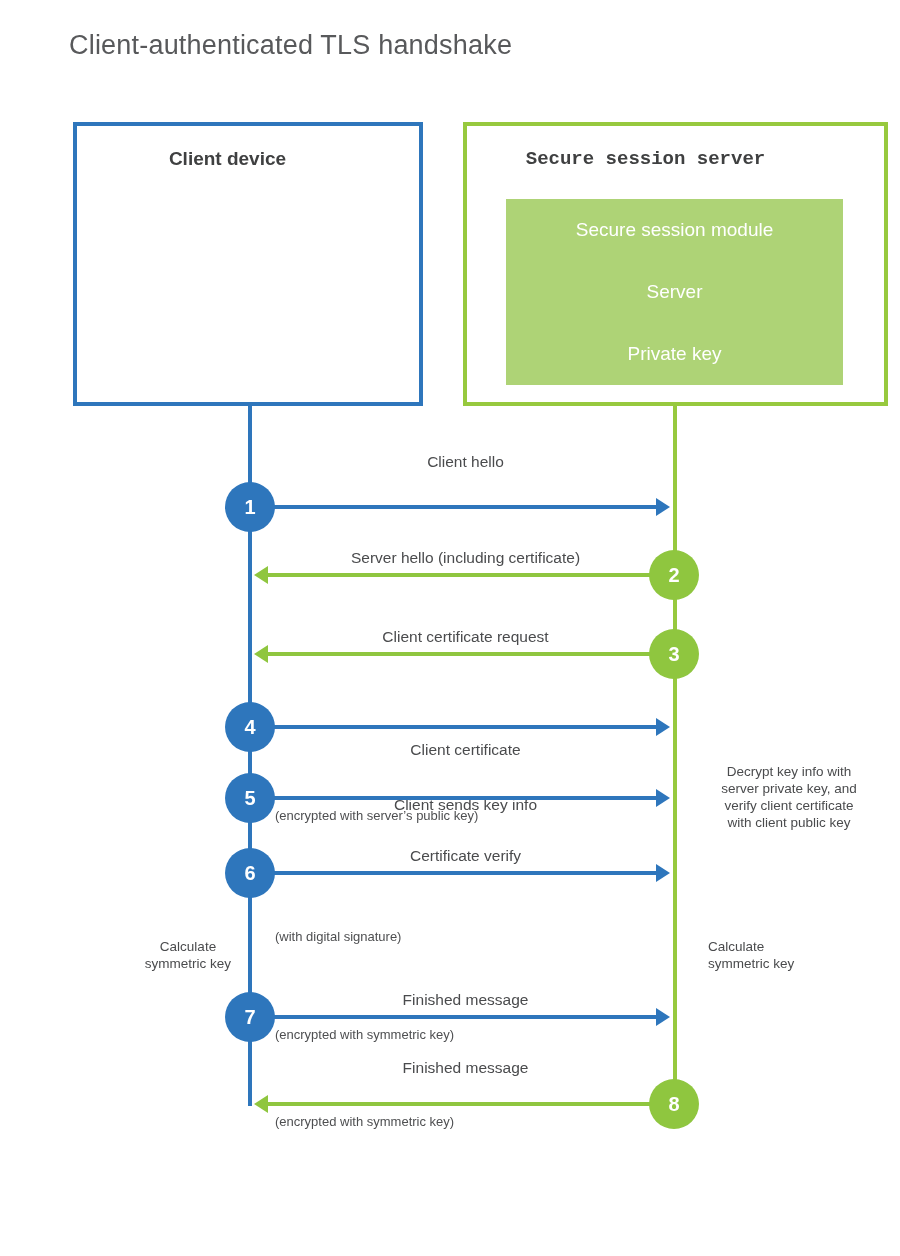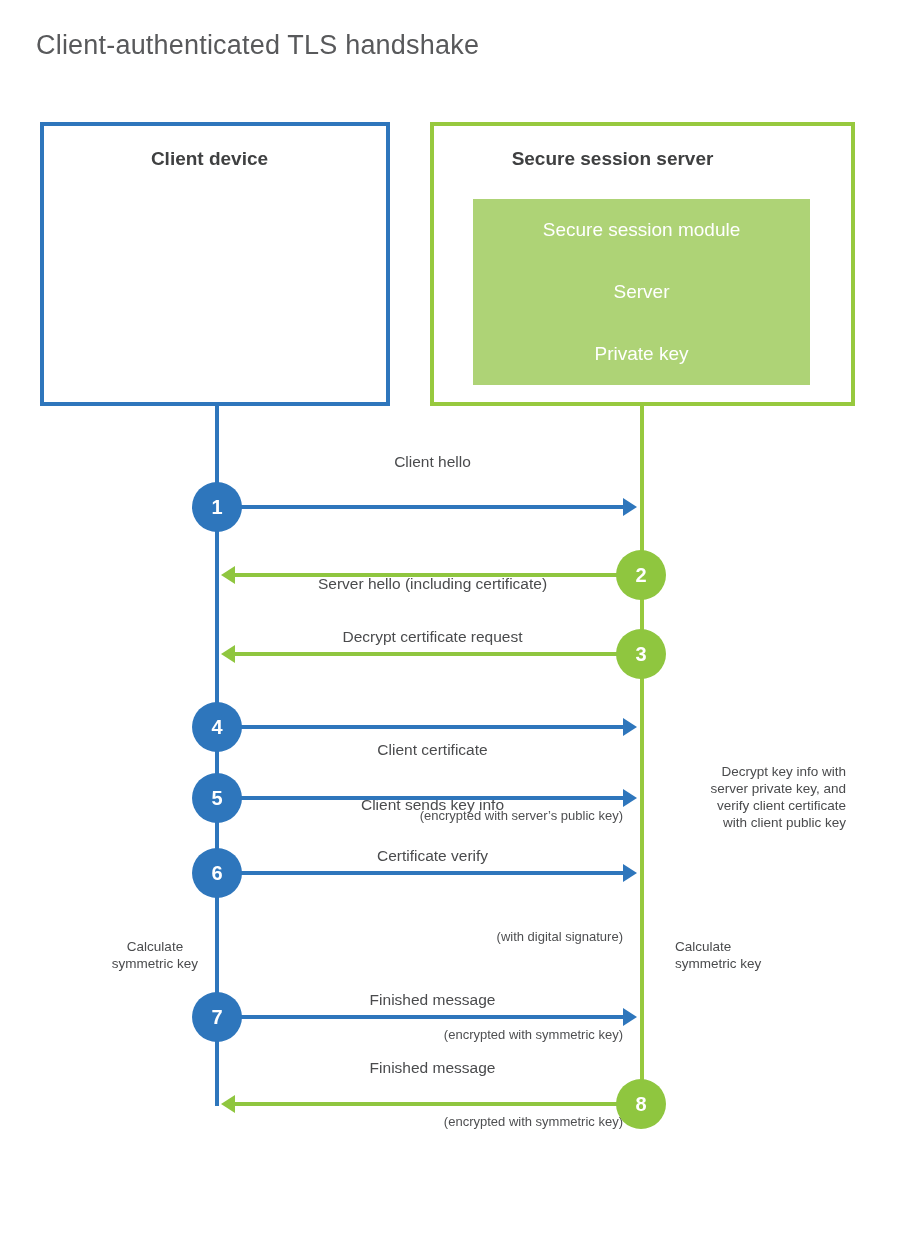--- a/index.html
+++ b/index.html
@@ -1,31 +1,31 @@
 <!DOCTYPE html>
 <html><head>
 <meta charset="utf-8">
 <style>
   html,body{margin:0;padding:0;background:#fff;}
   .page{
     position:relative;width:900px;height:1256px;background:#ffffff;
     font-family:"Liberation Sans","DejaVu Sans",sans-serif;overflow:hidden;
   }
-  .abs{position:absolute;}
+  .abs{position:absolute;margin-left:33px;}
   .page-title{
     left:36px;top:30px;width:700px;
     font-size:27px;font-weight:400;color:#58595b;letter-spacing:.2px;
   }
   
   .entity-box{box-sizing:border-box;background:#fff;}
   .client-box{left:40px;top:122px;width:350px;height:284px;border:4px solid #2e76bc;}
   .server-box{left:430px;top:122px;width:425px;height:284px;border:4px solid #97c93e;}
   .box-title{top:148px;text-align:center;font-size:19px;font-weight:700;color:#3f4041;}
-  .client-title{left:40px;width:339px;}
-  .server-title{left:430px;width:365px;}
+  .client-title{left:25px;width:339px;}
+  .server-title{left:430px;width:365px;font-family:Liberation Mono, monospace;}
   .app-box{
     left:78px;top:199px;width:277px;height:176px;background:#5b9bd5;
     border:1px dashed #d7e7f6;box-sizing:border-box;
     display:flex;align-items:center;justify-content:center;text-align:center;
     color:#ffffff;font-size:19px;line-height:27px;white-space:pre-line;
   }
   .server-bar{
     left:473px;width:337px;height:62px;background:#aed376;
     display:flex;align-items:center;justify-content:center;
     color:#ffffff;font-size:19px;
@@ -53,24 +53,24 @@
     border-top:9px solid transparent;border-bottom:9px solid transparent;
     border-left:14px solid #2e76bc;
   }
   .arrow.left::before{
     content:"";position:absolute;left:-13px;top:-7px;
     border-top:9px solid transparent;border-bottom:9px solid transparent;
     border-right:14px solid #8fc63f;
   }
   
   .msg-label{left:242px;width:381px;text-align:center;font-size:15.5px;color:#4a4b4d;}
-  .msg-sub{left:242px;width:381px;text-align:right;font-size:13px;color:#4e4f51;}
+  .msg-sub{left:242px;width:381px;text-align:left;font-size:13px;color:#4e4f51;}
   
   .side-note{font-size:13.5px;line-height:17px;color:#4a4b4d;white-space:pre-line;}
-  .decrypt-note{left:666px;top:763px;width:180px;text-align:right;}
+  .decrypt-note{left:666px;top:763px;width:180px;text-align:center;}
   .calc-left{left:90px;top:938px;width:130px;text-align:center;}
   .calc-right{left:675px;top:938px;width:130px;text-align:left;}
 </style>
 </head>
 <body>
 
 <div class="page">
 
   <div class="abs page-title">Client-authenticated TLS handshake</div>
 
@@ -86,27 +86,27 @@
   <div class="abs lifeline client-line"></div>
   <div class="abs lifeline server-line"></div>
 
   <div>
     <div class="abs msg-label" style="top:453px">Client hello</div>
     <div class="abs arrow blue right" style="top:505px"></div>
     <div class="abs num-circle blue" style="top:482px">1</div>
   </div>
 
   <div>
-    <div class="abs msg-label" style="top:575px">Server hello (including certificate)</div>
+    <div class="abs msg-label" style="top:549px">Server hello (including certificate)</div>
     <div class="abs arrow green left" style="top:573px"></div>
     <div class="abs num-circle green" style="top:550px">2</div>
   </div>
 
   <div>
-    <div class="abs msg-label" style="top:628px">Decrypt certificate request</div>
+    <div class="abs msg-label" style="top:628px">Client certificate request</div>
     <div class="abs arrow green left" style="top:652px"></div>
     <div class="abs num-circle green" style="top:629px">3</div>
   </div>
 
   <div>
     <div class="abs msg-label" style="top:741px">Client certificate</div>
     <div class="abs arrow blue right" style="top:725px"></div>
     <div class="abs num-circle blue" style="top:702px">4</div>
   </div>
 

